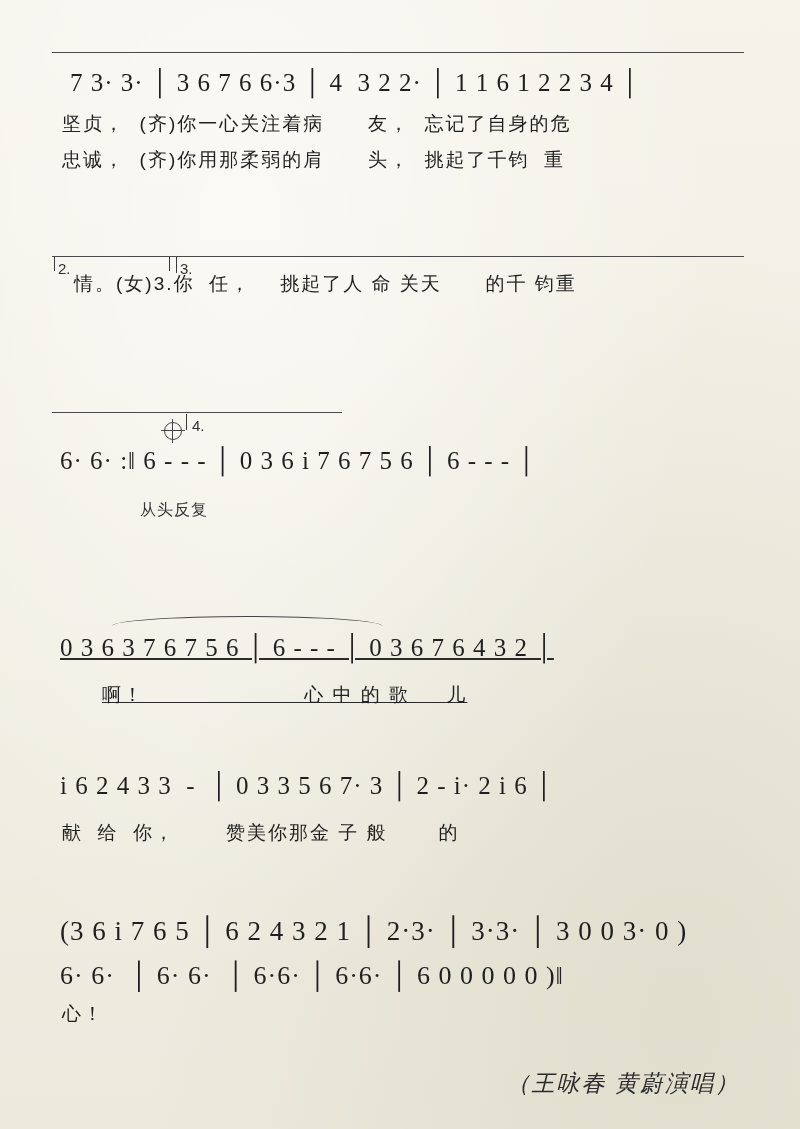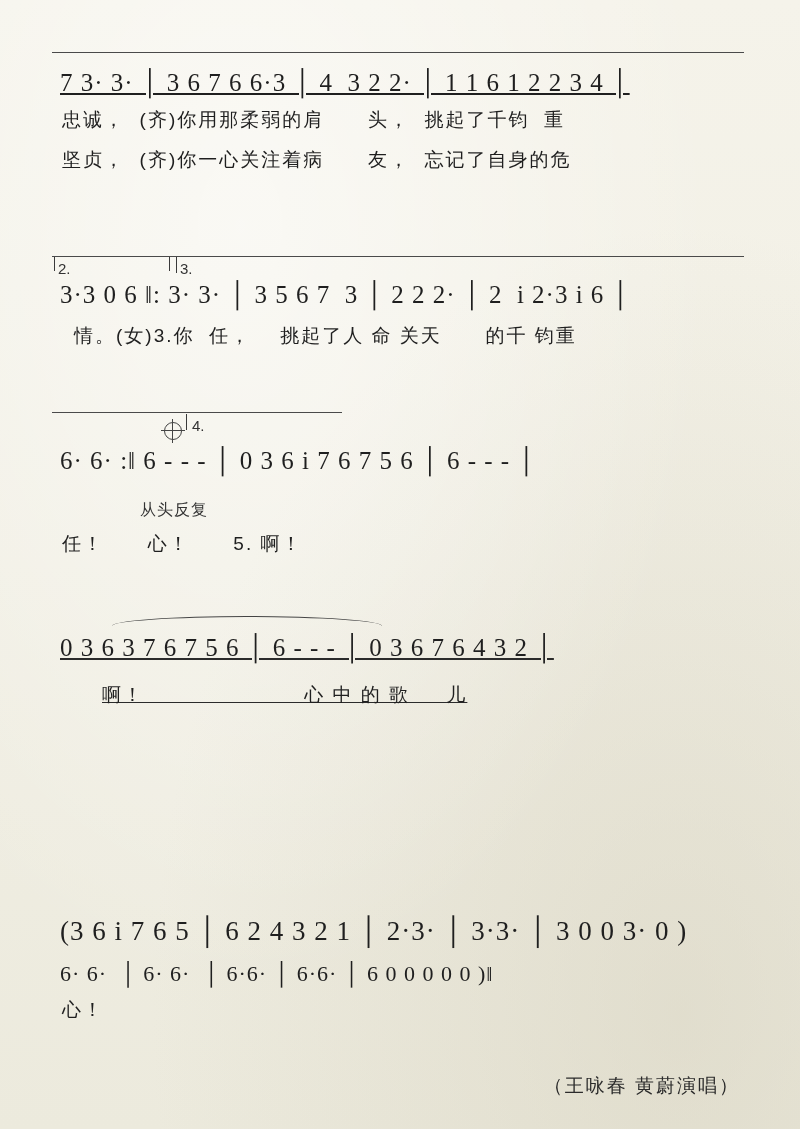--- a/index.html
+++ b/index.html
@@ -51,23 +51,24 @@
   }
   .small-label{
     font-size:13px;
     font-family:"Liberation Sans", sans-serif;
     color:#333;
   }
   .credit{
     position:absolute;
     right:60px;
     bottom:30px;
-    font-size:19px;
+    font-size:23px;
     font-family:"Liberation Sans", sans-serif;
     letter-spacing:2px;
+    font-style:italic;
   }
   .ann{
     position:absolute;
     font-size:15px;
     font-family:"Liberation Sans", sans-serif;
   }
   .slur{
     position:absolute;
     border-top:1.4px solid #444;
     border-radius:50%/100% 100% 0 0;
@@ -83,53 +84,55 @@
 </style>
 </head>
 <body>
 
 <div class="paper-tint"></div>
 
 <div class="sheet">
 
   <div class="system" style="top:52px;">
     <div class="top-rule"></div>
-    <div class="staff-row" style="margin-top:16px;margin-left:8px;text-decoration:underline;">7 3· 3· │ 3 6 7 6 6·3 │ 4  3 2 2· │ 1 1 6 1 2 2 3 4 │</div>
+    <div class="staff-row" style="margin-top:16px;margin-left:18px;">7 3· 3· │ 3 6 7 6 6·3 │ 4  3 2 2· │ 1 1 6 1 2 2 3 4 │</div>
+    <div class="lyric-row" style="margin-top:14px;margin-left:10px;">坚贞，  (齐)你一心关注着病      友，  忘记了自身的危</div>
     <div class="lyric-row" style="margin-top:10px;margin-left:10px;">忠诚，  (齐)你用那柔弱的肩      头，  挑起了千钧  重</div>
-    <div class="lyric-row" style="margin-top:14px;margin-left:10px;">坚贞，  (齐)你一心关注着病      友，  忘记了自身的危</div>
   </div>
 
   <div class="system" style="top:256px;">
     <div class="top-rule"></div>
     <div class="ann small-label" style="position:absolute;left:6px;top:4px;">2.</div>
     <div class="ann small-label" style="position:absolute;left:128px;top:4px;">3.</div>
     <div style="position:absolute;left:2px;top:1px;width:114px;height:14px;border-left:1.5px solid #3a3a3a;border-right:1.5px solid #3a3a3a;"></div>
     <div style="position:absolute;left:124px;top:1px;width:0;height:16px;border-left:1.5px solid #3a3a3a;"></div>
-    <div class="staff-row" style="margin-top:24px;margin-left:8px;">3·3 0 6 ‖: 3· 3· │ 3 5 6 7  3 │ 2 2 2· │ 2  i 2·3 i 6 │</div>
     <div class="lyric-row" style="margin-top:14px;margin-left:22px;">情。(女)3.你  任，    挑起了人 命 关天      的千 钧重</div>
   </div>
 
   <div class="system" style="top:412px;">
     <div class="top-rule" style="width:290px;"></div>
     <div class="ann small-label" style="position:absolute;left:140px;top:5px;">4.</div>
     <div style="position:absolute;left:134px;top:2px;width:0;height:16px;border-left:1.5px solid #3a3a3a;"></div>
     <div class="coda" style="left:112px;top:10px;"></div>
     <div class="staff-row" style="margin-top:34px;margin-left:8px;">6· 6· :‖ 6 - - - │ 0 3 6 i 7 6 7 5 6 │ 6 - - - │</div>
     <div class="ann small-label" style="position:absolute;left:88px;top:88px;font-size:16px;letter-spacing:1px;">从头反复</div>
-    <div class="lyric-row" style="margin-top:56px;margin-left:10px;">任！      心！      5. 啊！</div>
   </div>
 
   <div class="system" style="top:612px;text-decoration:underline;">
     <div class="slur" style="left:60px;top:4px;width:270px;"></div>
     <div class="staff-row" style="margin-top:22px;margin-left:8px;">0 3 6 3 7 6 7 5 6 │ 6 - - - │ 0 3 6 7 6 4 3 2 │</div>
     <div class="lyric-row" style="margin-top:20px;margin-left:26px;padding-left:24px;">啊！                      心 中 的 歌     儿</div>
   </div>
 
+  <div class="system" style="top:760px;">
+    <div class="staff-row" style="margin-top:12px;margin-left:8px;">i 6 2 4 3 3  -  │ 0 3 3 5 6 7· 3 │ 2 - i· 2 i 6 │</div>
+    <div class="lyric-row" style="margin-top:20px;margin-left:10px;">献  给  你，       赞美你那金 子 般       的</div>
+  </div>
 
   <div class="system" style="top:910px;">
     <div class="staff-row" style="margin-top:6px;margin-left:8px;font-size:27px;">(3 6 i 7 6 5 │ 6 2 4 3 2 1 │ 2·3· │ 3·3· │ 3 0 0 3· 0 )</div>
-    <div class="staff-row" style="margin-top:14px;margin-left:8px;font-size:22px;">6· 6·  │ 6· 6·  │ 6·6· │ 6·6· │ 6 0 0 0 0 0 )‖</div>
+    <div class="staff-row" style="margin-top:14px;margin-left:8px;font-size:26px;">6· 6·  │ 6· 6·  │ 6·6· │ 6·6· │ 6 0 0 0 0 0 )‖</div>
     <div class="lyric-row" style="margin-top:10px;margin-left:10px;">心！</div>
   </div>
 
   <div class="credit">（王咏春  黄蔚演唱）</div>
 
 </div>
 
 </body></html>

